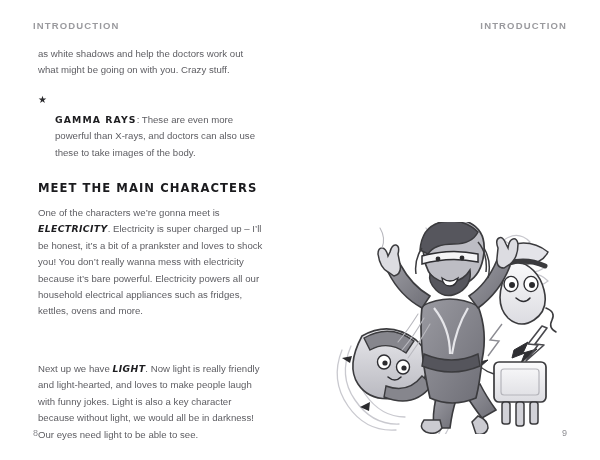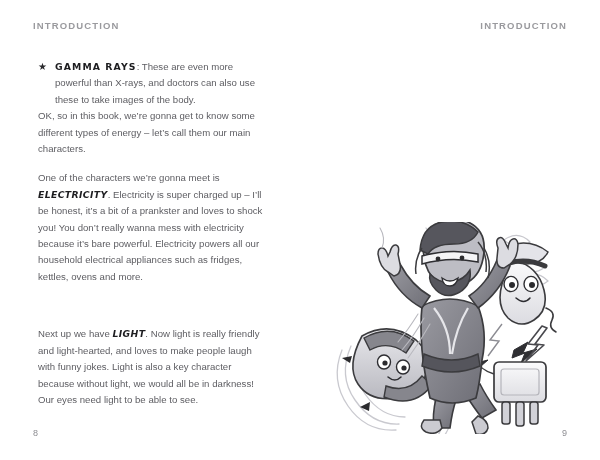--- a/index.html
+++ b/index.html
@@ -70,20 +70,21 @@
     font-size: 10px;
     line-height: 16.4px;
     text-align: left;
   }
   .bullet-text {
     flex: 1 1 auto;
     font-family: "Liberation Sans", sans-serif;
     font-size: 9.6px;
     line-height: 16.4px;
     color: #5d5d62;
+    margin-top: 20px;
   }
 
   .kw {
     font-family: "DejaVu Sans", sans-serif;
     font-weight: 700;
     color: #1d1d20;
     font-size: 9.3px;
     letter-spacing: 0.35px;
     font-style: italic;
   }
@@ -129,28 +130,29 @@
 <body>
 
 <div class="spread">
 
   <div class="page page-left">
 
     <div class="running-head running-head-left">INTRODUCTION</div>
 
     <div class="col">
 
+      <p class="body">as white shadows and help the doctors work out what might be going on with you. Crazy stuff.</p>
 
       <div class="bullet-row">
         <span class="bullet-star">★</span>
         <span class="bullet-text"><span class="kw-wide">GAMMA RAYS</span><span>:</span><span> These are even more powerful than X-rays, and doctors can also use these to take images of the body.</span></span>
       </div>
 
-
-      <p class="body">OK, so in this book, we’re gonna get to know some different types of energy – let’s call them our main characters.</p>
+      <h2 class="section-title">MEET THE MAIN CHARACTERS</h2>
+
 
       <p class="body"><span>One of the characters we’re gonna meet is </span><span class="kw">ELECTRICITY</span><span>. Electricity is super charged up – I’ll be honest, it’s a bit of a prankster and loves to shock you! You don’t really wanna mess with electricity because it’s bare powerful. Electricity powers all our household electrical appliances such as fridges, kettles, ovens and more.</span></p>
 
       <p class="body tight"><span>Next up we have </span><span class="kw">LIGHT</span><span>. Now light is really friendly and light-hearted, and loves to make people laugh with funny jokes. Light is also a key character because without light, we would all be in darkness! Our eyes need light to be able to see.</span></p>
 
     </div>
 
     <div class="folio folio-left">8</div>
   </div>
 

